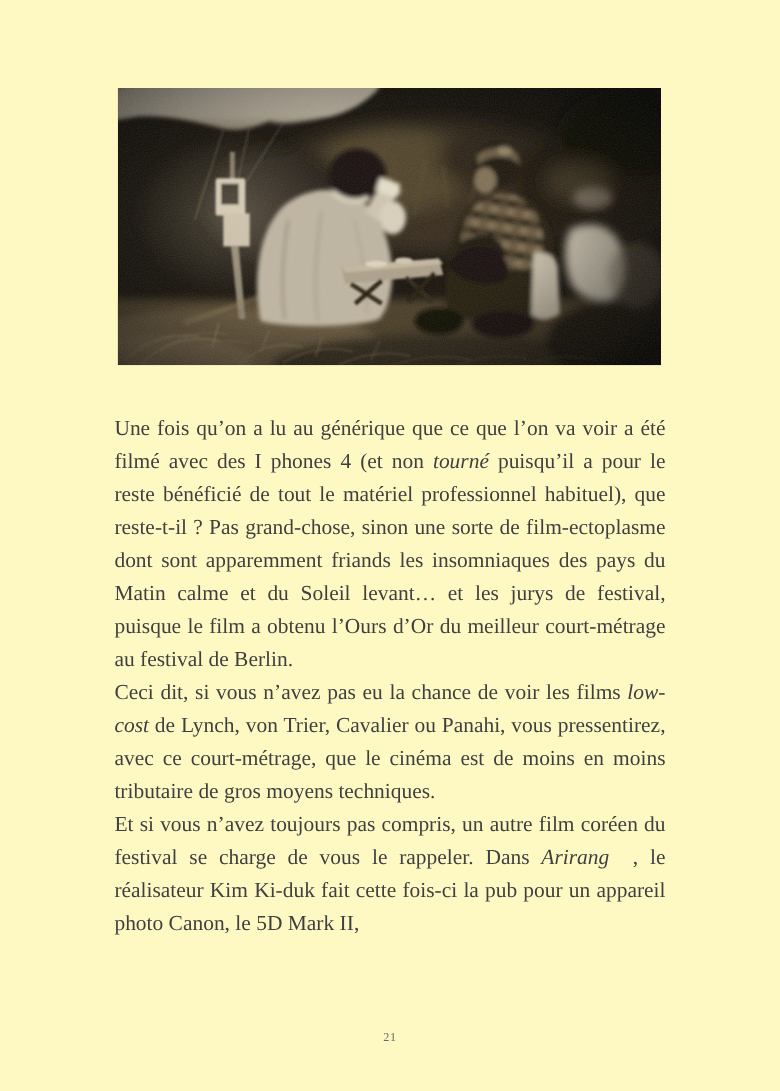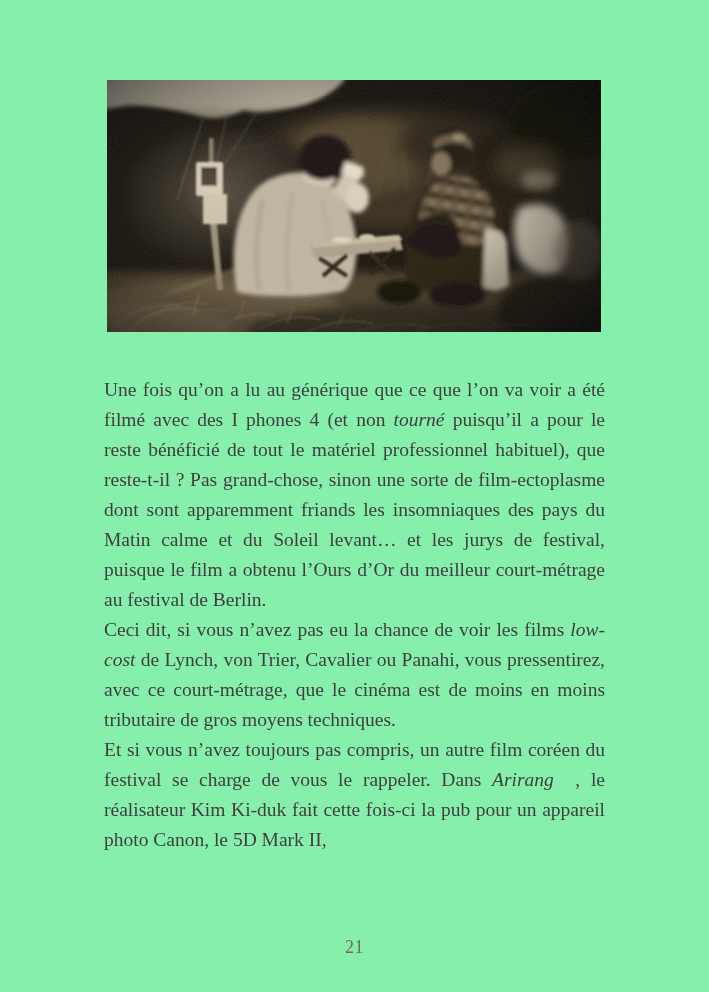--- a/index.html
+++ b/index.html
@@ -1,34 +1,34 @@
 <!DOCTYPE html>
 <html><head>
 <meta charset="utf-8">
 <style>
   html,body{margin:0;padding:0;}
   body{
     width:709px;height:992px;background:#ffffff;
     font-family:"Liberation Serif", serif;
     overflow:hidden;
   }
-  .page{position:relative;width:709px;height:992px;background:#86efac;}
+  .page{position:relative;width:709px;height:992px;background:#fef9c3;}
   .photo{position:absolute;left:107px;top:80px;width:494px;height:252px;margin:0;overflow:hidden;}
   .photo svg{display:block;width:494px;height:252px;}
   .body-text{
     position:absolute;left:104px;top:375px;width:501px;
     color:#3f3f3f;font-size:19.5px;line-height:30px;
     text-align:justify;text-justify:inter-word;
   }
   .para{margin:0;padding:0;}
   .it{font-style:italic;}
   .bit{font-style:italic;font-weight:normal;}
   .pageno{
     position:absolute;left:0;top:937px;width:709px;
-    text-align:center;font-size:18px;color:#6b6b6b;letter-spacing:0.5px;
+    text-align:center;font-size:11px;color:#6b6b6b;letter-spacing:0.5px;
   }
 </style>
 </head>
 <body>
 
 <main class="page">
 
   <figure class="photo">
     <svg viewBox="0 0 494 252" width="494" height="252" xmlns="http://www.w3.org/2000/svg">
       <defs>

